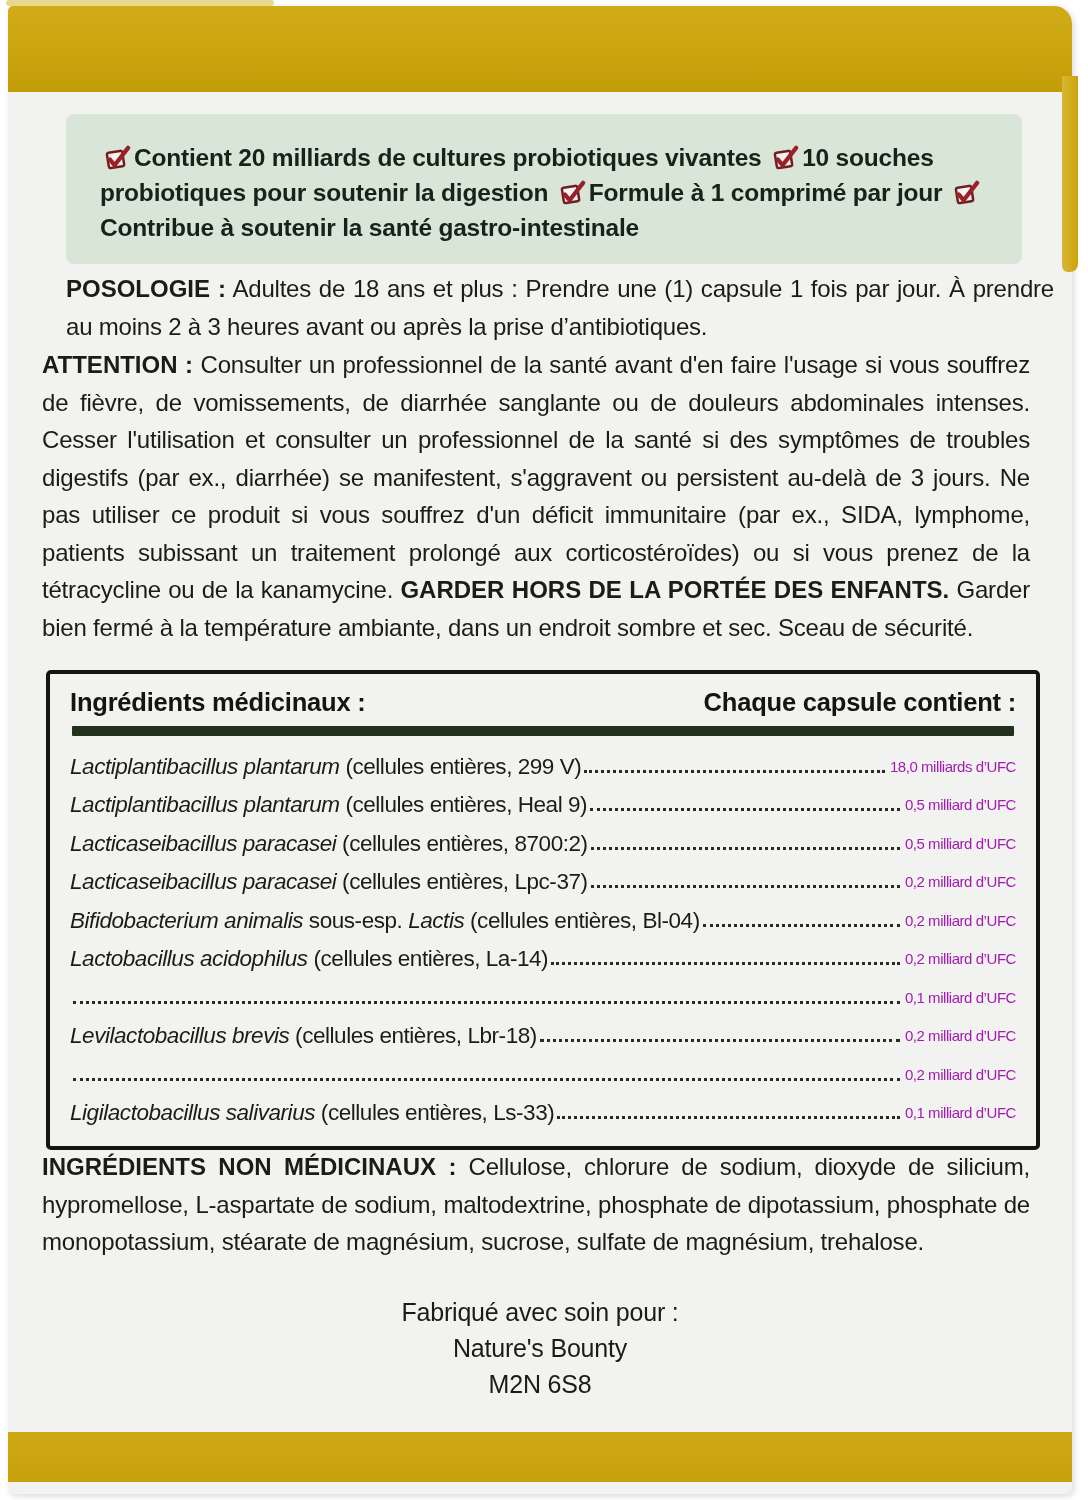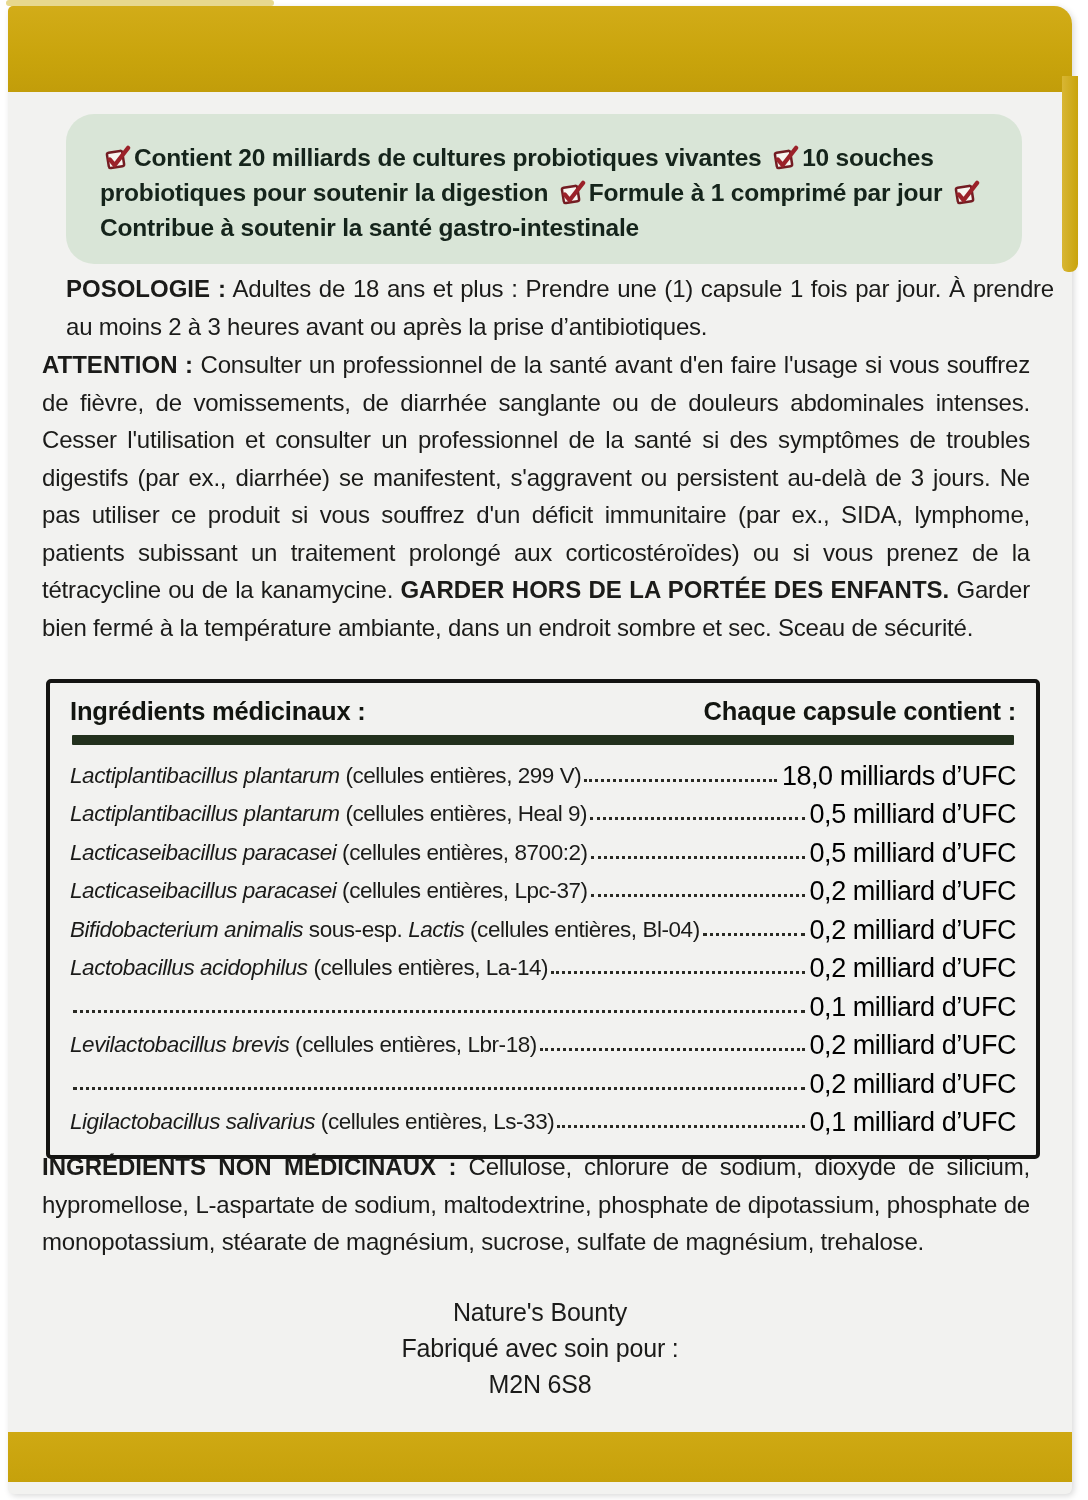--- a/index.html
+++ b/index.html
@@ -23,21 +23,21 @@
     position:absolute;right:-6px;top:70px;width:16px;height:196px;
     background:linear-gradient(90deg,#d8b634,#c9a40c);
     border-radius:0 0 8px 6px;
   }
   .gold-band-bottom{
     position:absolute;left:0;right:0;bottom:12px;height:50px;
     background:linear-gradient(180deg,#cfa913 0%,#c6a10b 100%);
   }
   .claims{
     position:absolute;left:58px;top:108px;width:956px;height:150px;
-    background:#d9e5d7;border-radius:28px;box-sizing:border-box;
+    background:#d9e5d7;border-radius:8px;box-sizing:border-box;
     padding:26px 34px 0 34px;
   }
   .claims-text{
     font-size:24.5px;font-weight:bold;line-height:35px;color:#15241b;
     letter-spacing:-0.2px;
   }
   .chk{
     display:inline-block;width:29px;height:29px;vertical-align:-6px;
     margin:0 3px 0 2px;
   }
@@ -46,31 +46,31 @@
     font-size:24px;line-height:37.5px;text-align:justify;color:#1b1b19;
     letter-spacing:-0.2px;
   }
   .para b{letter-spacing:0;}
   .sec-posologie{top:264px;margin-left:24px;}
   .sec-attention{top:340px;}
   .sec-nonmed{top:1142px;}
   .ing-table{
     position:absolute;left:38px;top:664px;width:994px;box-sizing:border-box;
     border:4px solid #141412;border-radius:5px;
-    padding:14px 20px 18px 20px;background:transparent;margin-top:9px;
+    padding:14px 20px 18px 20px;background:transparent;
   }
   .ing-header{display:flex;justify-content:space-between;align-items:baseline;
     font-size:25.5px;font-weight:bold;color:#121510;letter-spacing:-0.2px;}
   .ing-rule{height:10px;background:#22301d;margin:9px 2px 7px 2px;border-radius:1px;}
   .ing-rows{}
   .ing-row{display:flex;align-items:flex-end;height:38.5px;white-space:nowrap;}
   .ing-name{font-size:22.5px;color:#1b1b19;letter-spacing:-0.45px;line-height:30px;flex:0 0 auto;}
   .ing-name i{font-style:italic;text-align:right;}
   .leader{flex:1 1 auto;min-width:8px;border-bottom:3px dotted #2a2a24;margin:0 5px 9px 3px;}
-  .ing-amt{font-size:27px;color:#000000;letter-spacing:-0.45px;line-height:30px;flex:0 0 auto;}
+  .ing-amt{font-size:15px;color:#a21caf;letter-spacing:-0.45px;line-height:30px;flex:0 0 auto;}
   .footer{
     position:absolute;left:0;right:0;top:1288px;text-align:center;
     font-size:25px;line-height:36px;color:#1b1b19;letter-spacing:-0.2px;
   }
   .footer .site{font-weight:bold;font-size:26px;}
 </style>
 </head>
 <body>
 
 <div class="package">
@@ -152,21 +152,21 @@
           <span class="ing-name"><i>Ligilactobacillus salivarius</i><span> (cellules entières, Ls-33)</span></span>
           <span class="leader"></span>
           <span class="ing-amt">0,1 milliard d’UFC</span>
         </div>
       </div>
   </div>
 
   <div class="para sec-nonmed"><b>INGRÉDIENTS NON MÉDICINAUX :</b><span> Cellulose, chlorure de sodium, dioxyde de silicium, hypromellose, L-aspartate de sodium, maltodextrine, phosphate de dipotassium, phosphate de monopotassium, stéarate de magnésium, sucrose, sulfate de magnésium, trehalose.</span></div>
 
   <div class="footer">
+    <div>Fabriqué avec soin pour :</div>
     <div>Nature's Bounty</div>
-    <div>Fabriqué avec soin pour :</div>
     <div>M2N 6S8</div>
   </div>
 
   <div class="gold-band-bottom"></div>
 </div>
 
 <div class="top-sliver"></div>
 
 </body></html>

